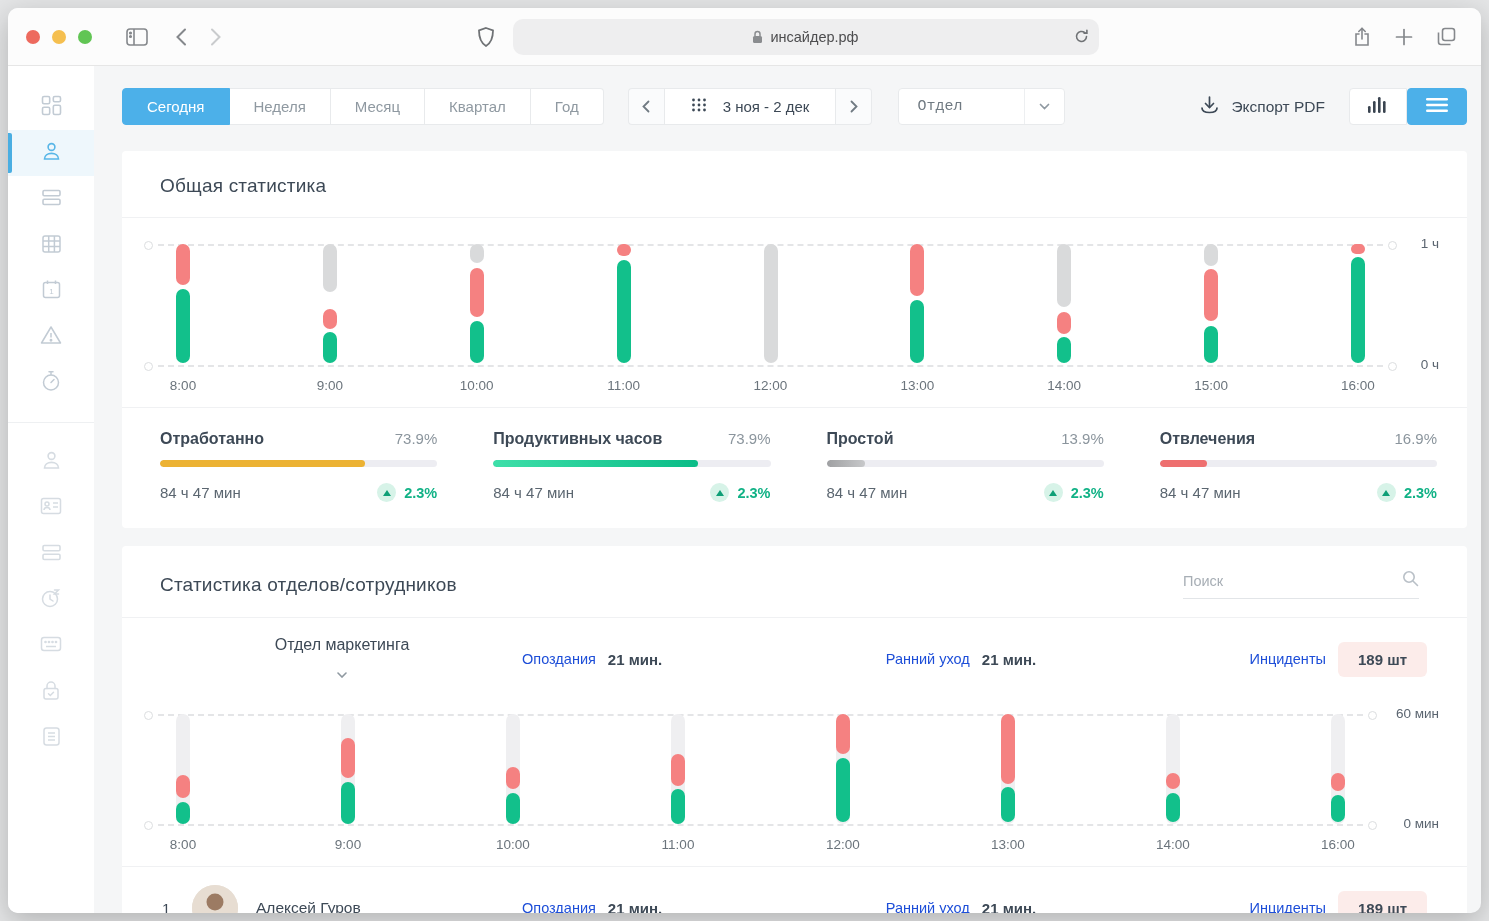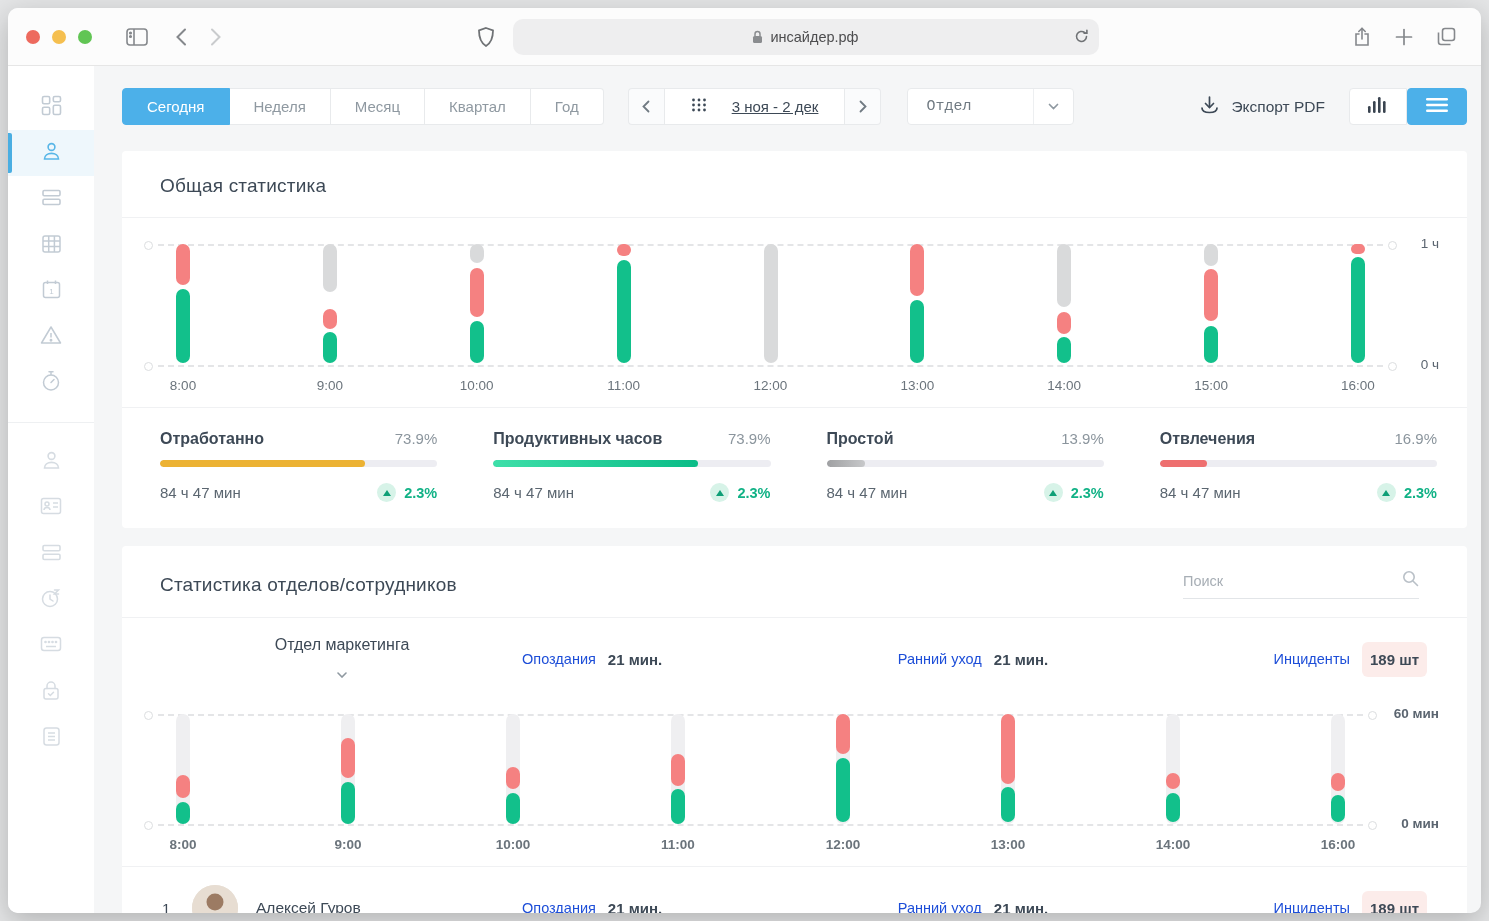--- a/index.html
+++ b/index.html
@@ -35,40 +35,40 @@
   .topbar { display:flex; align-items:center; padding:22px 6px 0 28px; }
   .seg-group { display:flex; }
   .seg-btn { height:37px; padding:0 24px; background:#fff; border:1px solid #e8eaec; border-left-width:0; color:#8f99a1; font-size:15px; display:flex; align-items:center; cursor:pointer; }
   .seg-btn:first-child { border-left-width:1px; border-radius:4px 0 0 4px; }
   .seg-btn:last-child { border-radius:0 4px 4px 0; }
   .seg-btn.active { background:#4cb0e9; border-color:#4cb0e9; color:#fff; }
   .date-group { display:flex; margin-left:24px; border-radius:4px; }
   .nav-btn { width:36px; height:37px; background:#fafbfc; border:1px solid #e8eaec; display:flex; align-items:center; justify-content:center; color:#707a82; cursor:pointer; }
   .nav-btn.left { border-radius:4px 0 0 4px; border-right-width:0; }
   .nav-btn.right { border-radius:0 4px 4px 0; border-left-width:0; }
-  .date-btn { height:37px; padding:0 26px; background:#fff; border:1px solid #e8eaec; display:flex; align-items:center; gap:25px; color:#3d4956; font-size:15px; cursor:pointer;text-decoration:underline; }
+  .date-btn { height:37px; padding:0 26px; background:#fff; border:1px solid #e8eaec; display:flex; align-items:center; gap:16px; color:#3d4956; font-size:15px; cursor:pointer; }
   .select { display:flex; margin-left:26px; height:37px; border:1px solid #e8eaec; border-radius:4px; background:#fff; cursor:pointer;font-family:Liberation Mono, monospace; }
   .select .sel-label { padding:0 38px 0 18px; display:flex; align-items:center; color:#707a82; font-size:15px; min-width:125px; }
   .select .sel-caret { width:40px; border-left:1px solid #edeff1; display:flex; align-items:center; justify-content:center; color:#8f99a1; }
   .export { margin-left:auto; display:flex; align-items:center; gap:12px; color:#3d4956; font-size:15.5px; cursor:pointer; margin-right:24px; }
   .view-toggle { display:flex; }
   .vt-btn { width:58px; height:37px; display:flex; align-items:center; justify-content:center; border:1px solid #e8eaec; background:#fff; cursor:pointer; }
   .vt-btn.first { border-radius:4px 0 0 4px; }
   .vt-btn.active { background:#4cb0e9; border-color:#4cb0e9; border-radius:4px; width:60px; }
 
   
   .card { background:#fff; border-radius:4px; margin:26px 6px 0 28px; }
   .card-head { padding:24px 38px 20px 38px; display:flex; align-items:center; }
   .card-title { font-size:19px; color:#3d4956; letter-spacing:.2px; font-weight:500; }
   .hr { height:1px; background:#f0f1f3; }
 
   
   .chart-zone { padding:26px 0 14px 0; }
   .chart { position:relative; margin:0 84px 0 36px; }
-  .chart.second { margin:0 104px 0 36px;font-weight:bold; }
+  .chart.second { margin:0 104px 0 36px; }
   .gridline { position:absolute; left:0; right:0; border-top:2px dashed #e4e5e7; }
   .gridline::before, .gridline::after { content:""; position:absolute; width:7px; height:7px; border:1px solid #dcdee0; border-radius:50%; top:-5px; background:#fff; }
   .gridline::before { left:-14px; }
   .gridline::after { right:-14px; }
   .ylab { position:absolute; color:#5b6570; font-size:13.5px; white-space:nowrap; }
   .bars { display:flex; justify-content:space-between; position:relative; }
   .bar-col { display:flex; flex-direction:column; align-items:center; width:50px; }
   .bar-track { position:relative; width:14px; }
   .seg { position:absolute; left:0; width:100%; border-radius:7px; }
   .bar-x { margin-top:13px; font-size:13.5px; color:#6b747c; }
@@ -91,21 +91,21 @@
   
   .card2-head { padding:24px 48px 18px 38px; display:flex; align-items:center; justify-content:space-between; }
   .search { display:flex; align-items:center; border-bottom:1px solid #e2e5e8; width:236px; padding-bottom:7px; }
   .search input { border:0; outline:0; flex:1; font-size:14.5px; color:#3d4956; background:transparent; font-family:inherit; }
   .search input::placeholder { color:#a7aeb5; }
   .search .mag { color:#b9c0c7; }
   .meta-grid { display:grid; grid-template-columns: 360px 1fr 1fr auto; align-items:center; padding:18px 40px 16px 40px; }
   .meta { display:flex; align-items:center; gap:12px; }
   .meta-label { font-size:14.5px; color:#1d4ed8; }
   .meta-value { font-size:15px; font-weight:600; color:#3d4956; }
-  .badge { background:#fcecea; border-radius:6px; padding:9px 8px; font-size:15px; font-weight:600; color:#3d4956; }
+  .badge { background:#fcecea; border-radius:6px; padding:9px 20px; font-size:15px; font-weight:600; color:#3d4956; }
   .dept-name { display:flex; align-items:center; gap:10px; font-size:16px; color:#3d4956; cursor:pointer;flex-direction:column; }
   .dept-name .caret { color:#8f99a1; }
   .emp-cell { display:flex; align-items:center; gap:18px; }
   .emp-rank { font-size:15px; color:#3d4956; width:12px; }
   .avatar { width:46px; height:46px; border-radius:50%; overflow:hidden; background:#e9e2da; flex:0 0 auto; }
   .emp-name { font-size:15.5px; color:#3d4956; font-weight:500; }
 </style>
 </head>
 <body>
 

